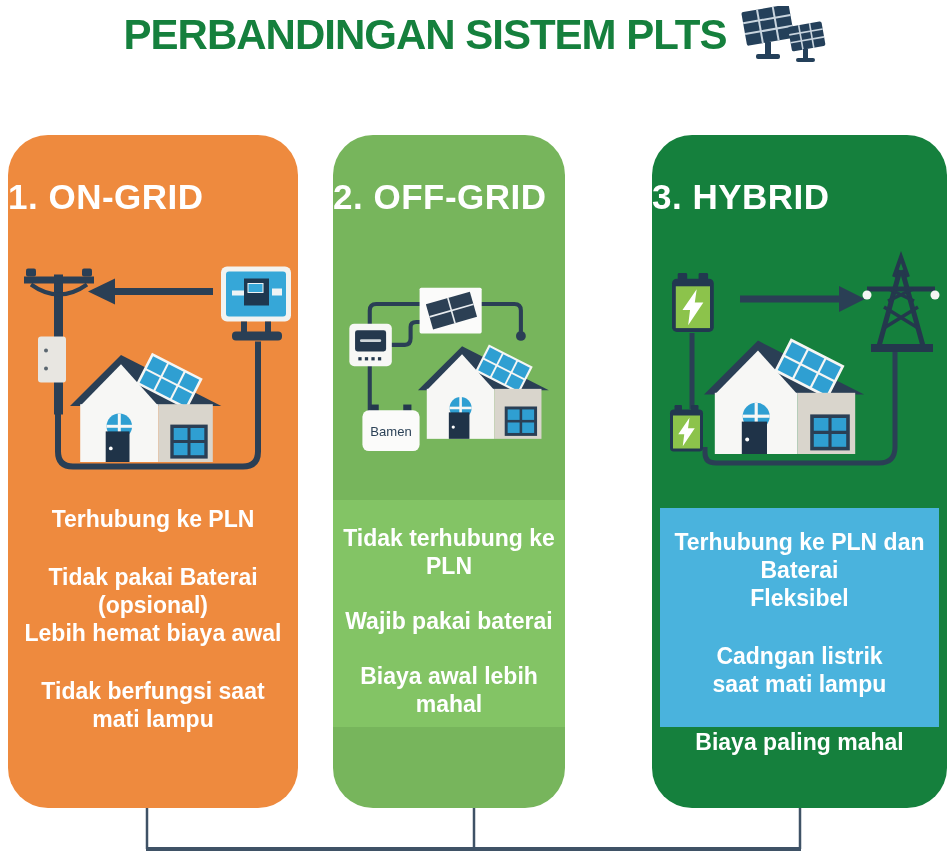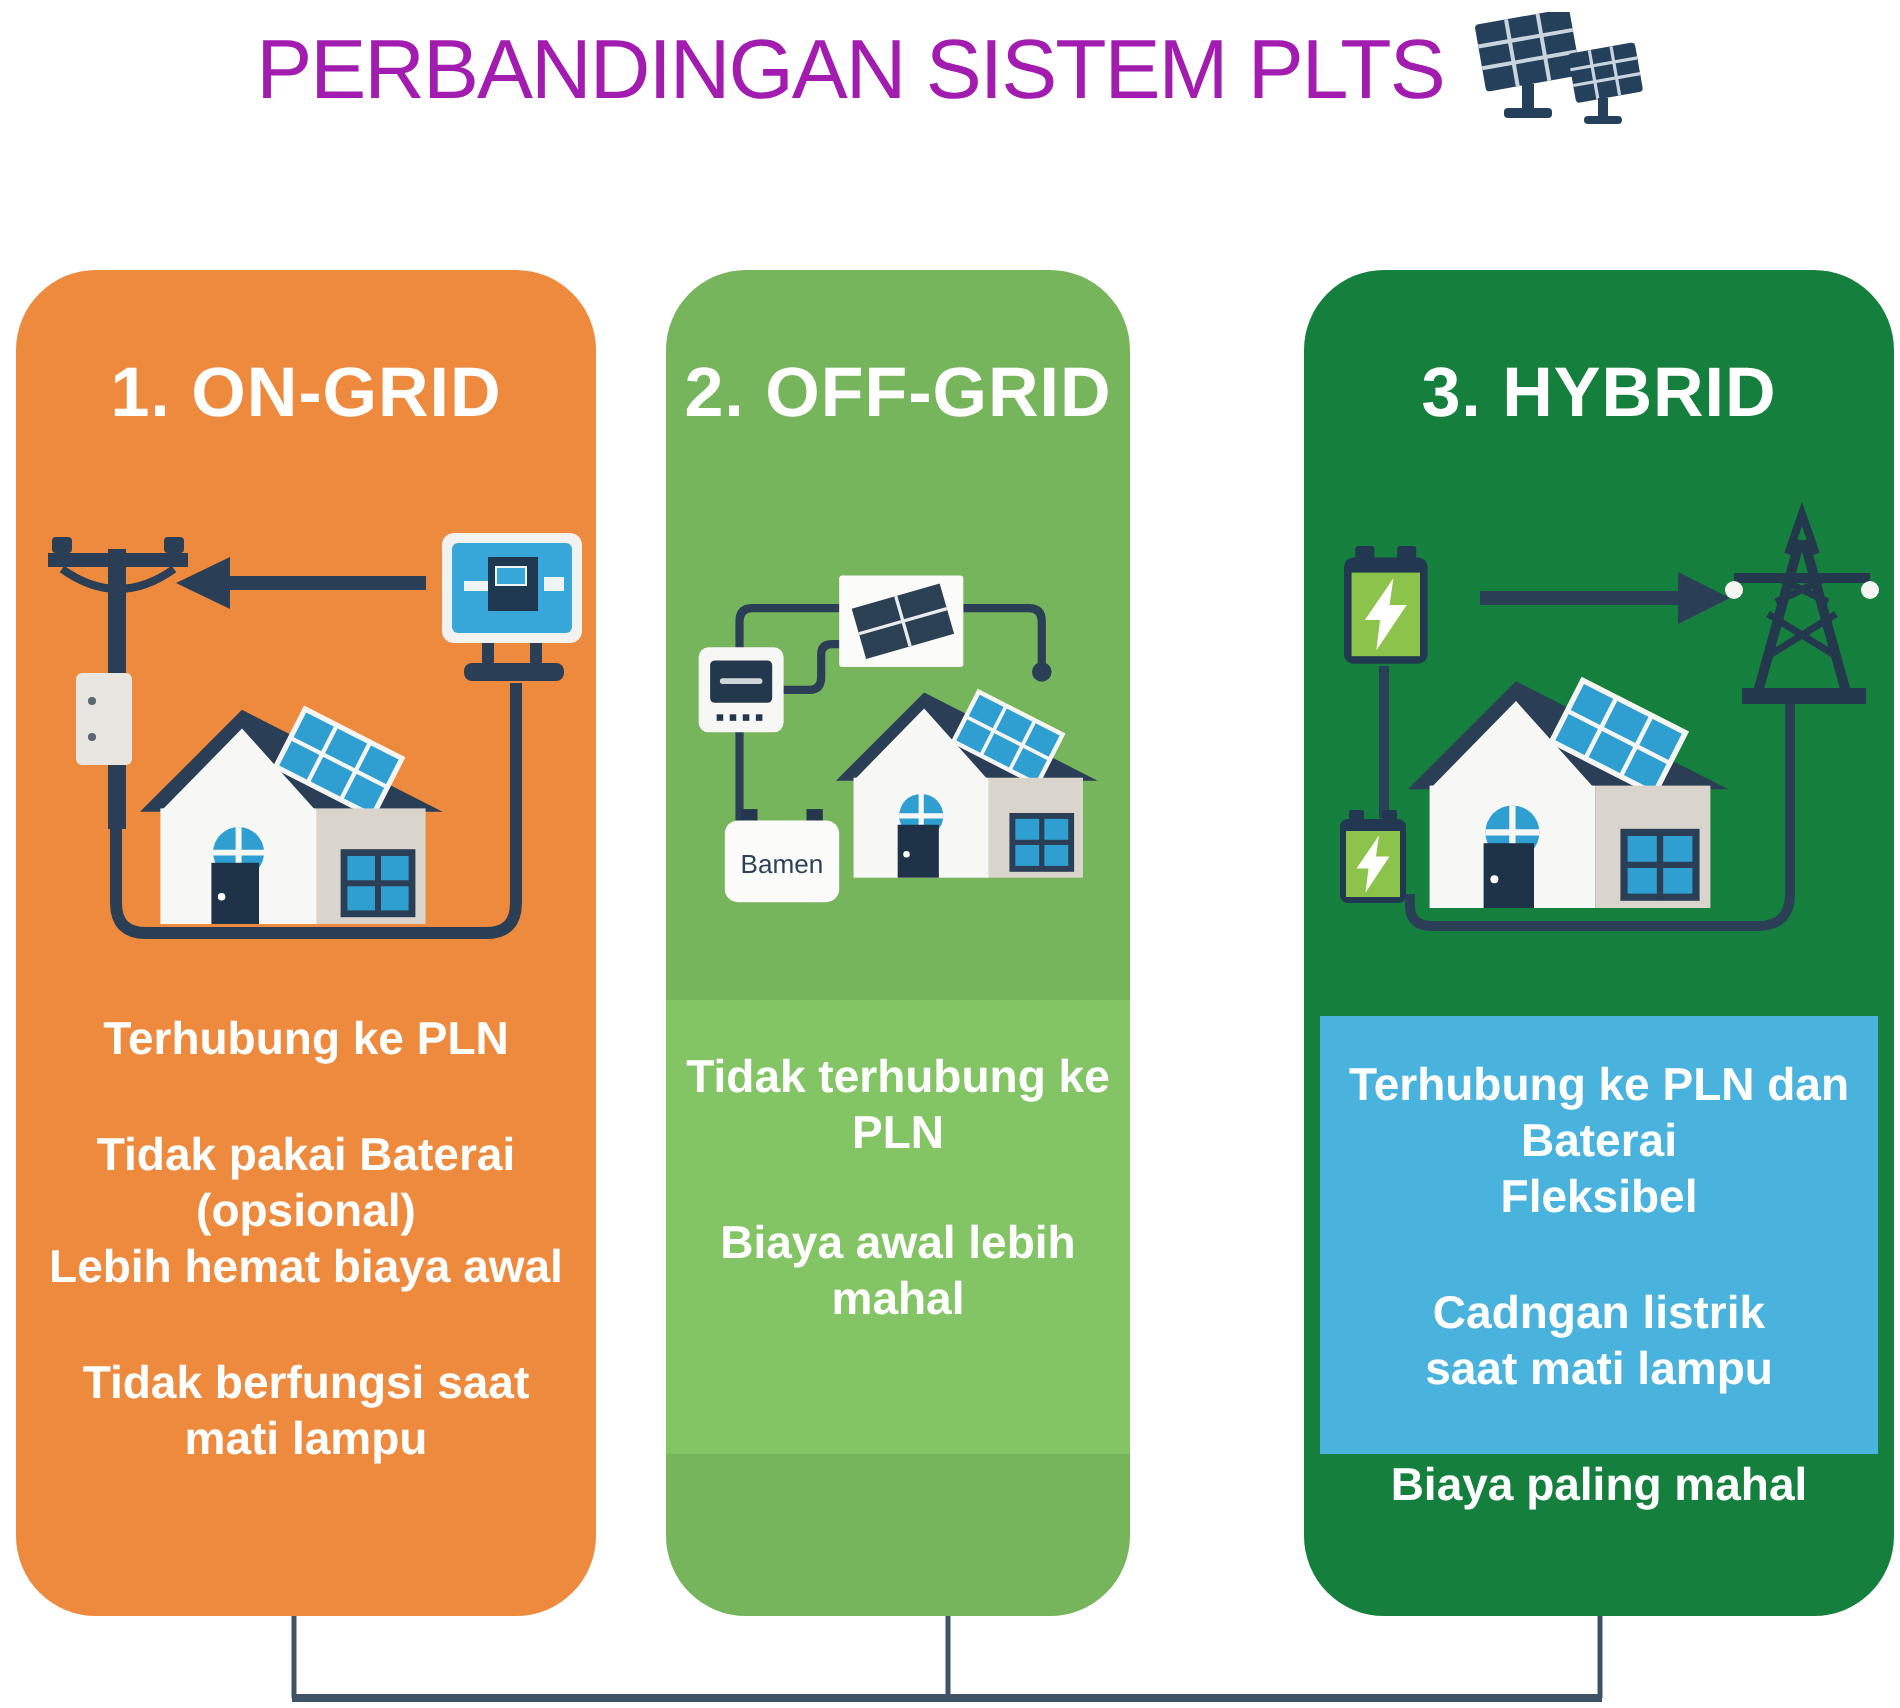--- a/index.html
+++ b/index.html
@@ -2,34 +2,34 @@
 <html><head>
 <meta charset="utf-8">
 <style>
   html,body{margin:0;padding:0;background:#ffffff;}
   .page{position:relative;width:950px;height:854px;background:#ffffff;overflow:hidden;
         font-family:"Liberation Sans",sans-serif;}
 
   
   .title-row{position:absolute;top:6px;left:0;width:100%;display:flex;
              align-items:center;justify-content:center;gap:14px;}
-  .title-row h1{margin:0;font-size:42px;font-weight:normal;letter-spacing:-1px;
-                color:#a21caf;}
+  .title-row h1{margin:0;font-size:42px;font-weight:bold;letter-spacing:-1px;
+                color:#15803d;}
   .title-icon{width:86px;height:58px;flex:0 0 auto;}
 
   
   .connectors{position:absolute;left:0;top:798px;width:950px;height:56px;}
 
   
   .card{position:absolute;top:135px;height:673px;border-radius:40px;}
   .card-ongrid {left:8px;  width:290px;background:#ee8a3e;}
   .card-offgrid{left:333px;width:232px;background:#77b55c;}
   .card-hybrid {left:652px;width:295px;background:#15803d;}
 
-  .card-heading{margin:42px 0 0 0;text-align:center;color:#ffffff;
+  .card-heading{margin:42px 0 0 0;text-align:left;color:#ffffff;
                 font-size:35px;font-weight:bold;letter-spacing:.5px;}
 
   .illustration{position:absolute;left:0;top:108px;width:100%;height:252px;}
   .illustration svg{width:100%;height:100%;display:block;}
 
   .features{position:absolute;left:0;right:0;text-align:center;color:#ffffff;
             font-size:23px;font-weight:bold;line-height:28px;}
   .feat{margin:0;white-space:pre-line;}
   .mb-lg{margin-bottom:30px;}
   .mb-md{margin-bottom:27px;}
@@ -198,20 +198,21 @@
           <rect x="86" y="161" width="10" height="9" fill="#24384d"></rect>
           <rect x="36" y="168" width="70" height="50" rx="8" fill="#fbfbfa"></rect>
           <text x="71" y="200" text-anchor="middle" font-size="16" fill="#2c4257">Bamen</text>
         </g>
         <use href="#house" transform="translate(104,86) scale(0.9)"></use>
       </svg>
     </div>
 
     <div class="features">
       <p class="feat mb-md">Tidak terhubung ke PLN</p>
+      <p class="feat mb-md">Wajib pakai baterai</p>
       <p class="feat">Biaya awal lebih mahal</p>
     </div>
   </section>
 
   <section class="card card-hybrid">
     <h2 class="card-heading">3. HYBRID</h2>
 
     <div class="illustration">
       <svg viewBox="0 0 295 240">
 

